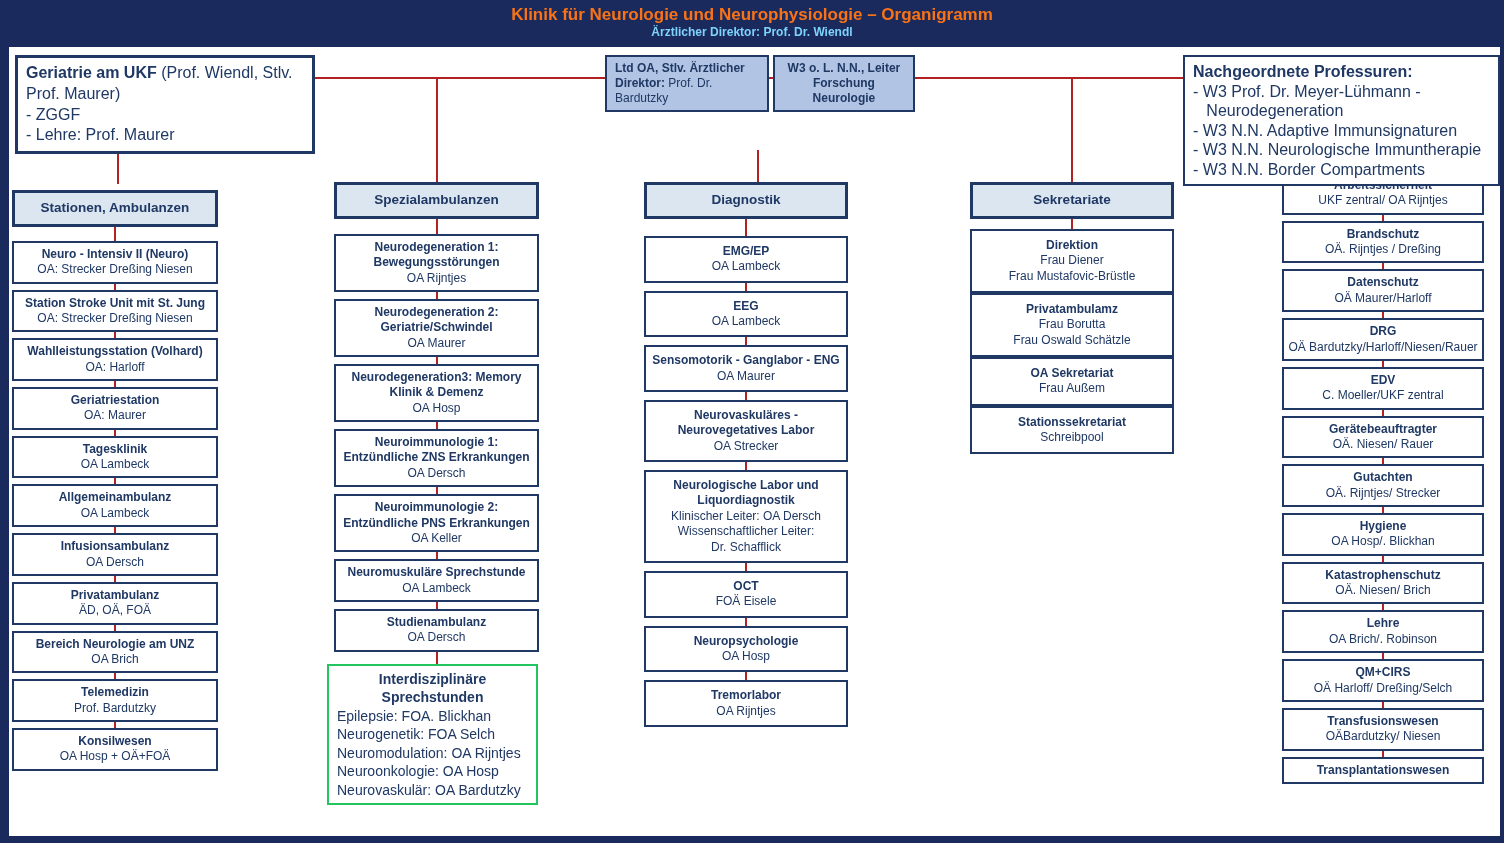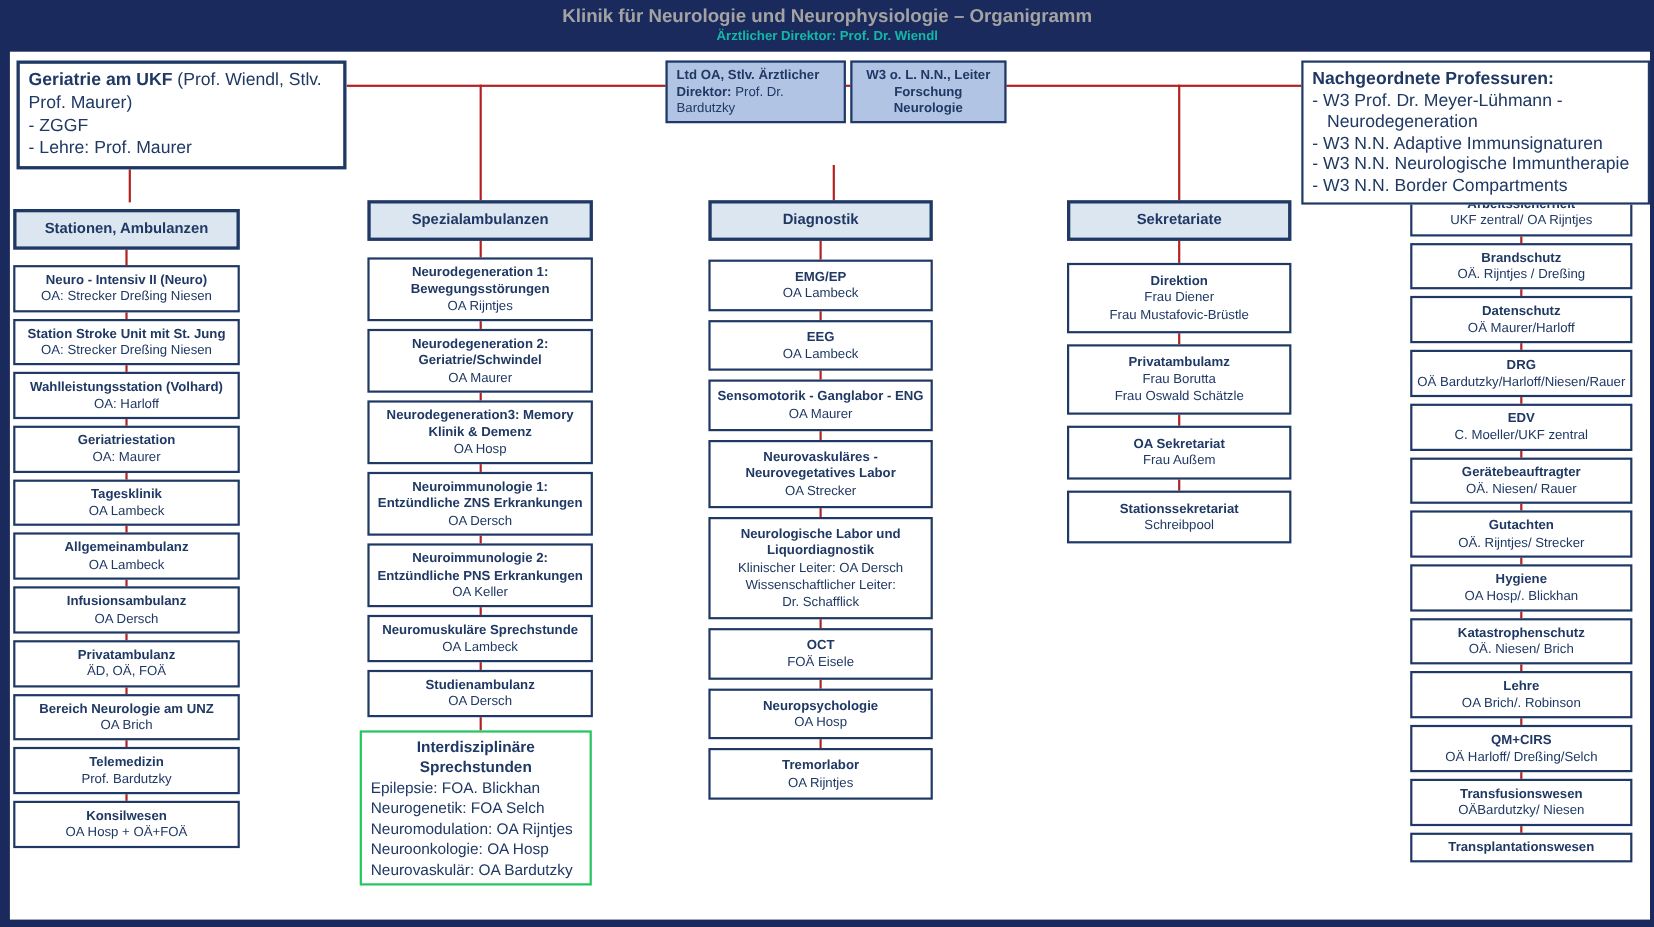--- a/index.html
+++ b/index.html
@@ -8,22 +8,22 @@
   .page { position:relative; width:1504px; height:843px; background:#ffffff; overflow:hidden; color:#1f3864; }
 
   
   .edge { position:absolute; background:#1b2a5c; z-index:5; }
   .edge.left { left:0; top:0; width:9px; height:843px; }
   .edge.right { right:0; top:0; width:4px; height:843px; }
   .edge.bottom { left:0; bottom:0; width:1504px; height:7px; }
 
   
   .titlebar { position:absolute; left:0; top:0; width:1504px; height:47px; background:#1b2a5c; z-index:6; text-align:center; padding-top:5px; }
-  .titlebar .t1 { color:#a3a3a3; font-size:17px; font-weight:bold; line-height:1.2; }
-  .titlebar .t2 { color:#14b8a6; font-size:12px; font-weight:bold; line-height:1.2; }
+  .titlebar .t1 { color:#f97316; font-size:17px; font-weight:bold; line-height:1.2; }
+  .titlebar .t2 { color:#7dd3fc; font-size:12px; font-weight:bold; line-height:1.2; }
 
   
   .hline, .vline { position:absolute; background:#b22222; z-index:0; }
 
   
   .topbox { position:absolute; background:#ffffff; border:3px solid #1f3864; z-index:2; font-size:16px; line-height:1.3; padding:5px 8px; }
   .topbox .l { white-space:pre-wrap; }
   b { font-weight:bold; }
 
   .director-stack { position:absolute; left:605px; top:55px; width:310px; z-index:2; display:flex; flex-direction:row; gap:4px; }
@@ -38,21 +38,21 @@
   .obox .t { font-weight:bold; }
   .obox .l { white-space:pre-wrap; }
 
   .col-stationen      { left:12px;   top:190px; width:206px; gap:6px; }
   .col-stationen .col-header { margin-bottom:8px; }
   .col-spezial        { left:334px;  top:182px; width:205px; gap:7px; }
   .col-spezial .col-header { margin-bottom:8px; }
   .col-diagnostik     { left:644px;  top:182px; width:204px; gap:8px; }
   .col-diagnostik .col-header { margin-bottom:9px; }
   .col-diagnostik .obox { padding:6px 2px; }
-  .col-sekretariate   { left:970px;  top:182px; width:204px; gap:10px; }
+  .col-sekretariate   { left:970px;  top:182px; width:204px; }
   .col-sekretariate .col-header { margin-bottom:10px; }
   .col-sekretariate .obox { padding:7px 2px; }
   .col-stabstellen    { left:1282px; top:172px; width:202px; gap:6px; }
   .col-stabstellen .col-header { margin-bottom:8px; }
 
   .interbox { position:relative; z-index:1; margin-top:5px; margin-left:-7px; width:211px; background:#ffffff; border:2px solid #22c55e; font-size:14px; line-height:1.32; padding:4px 8px; text-align:left; }
   .interbox .t { font-weight:bold; text-align:center; }
   .interbox .l { white-space:pre-wrap; }
 </style>
 </head>

